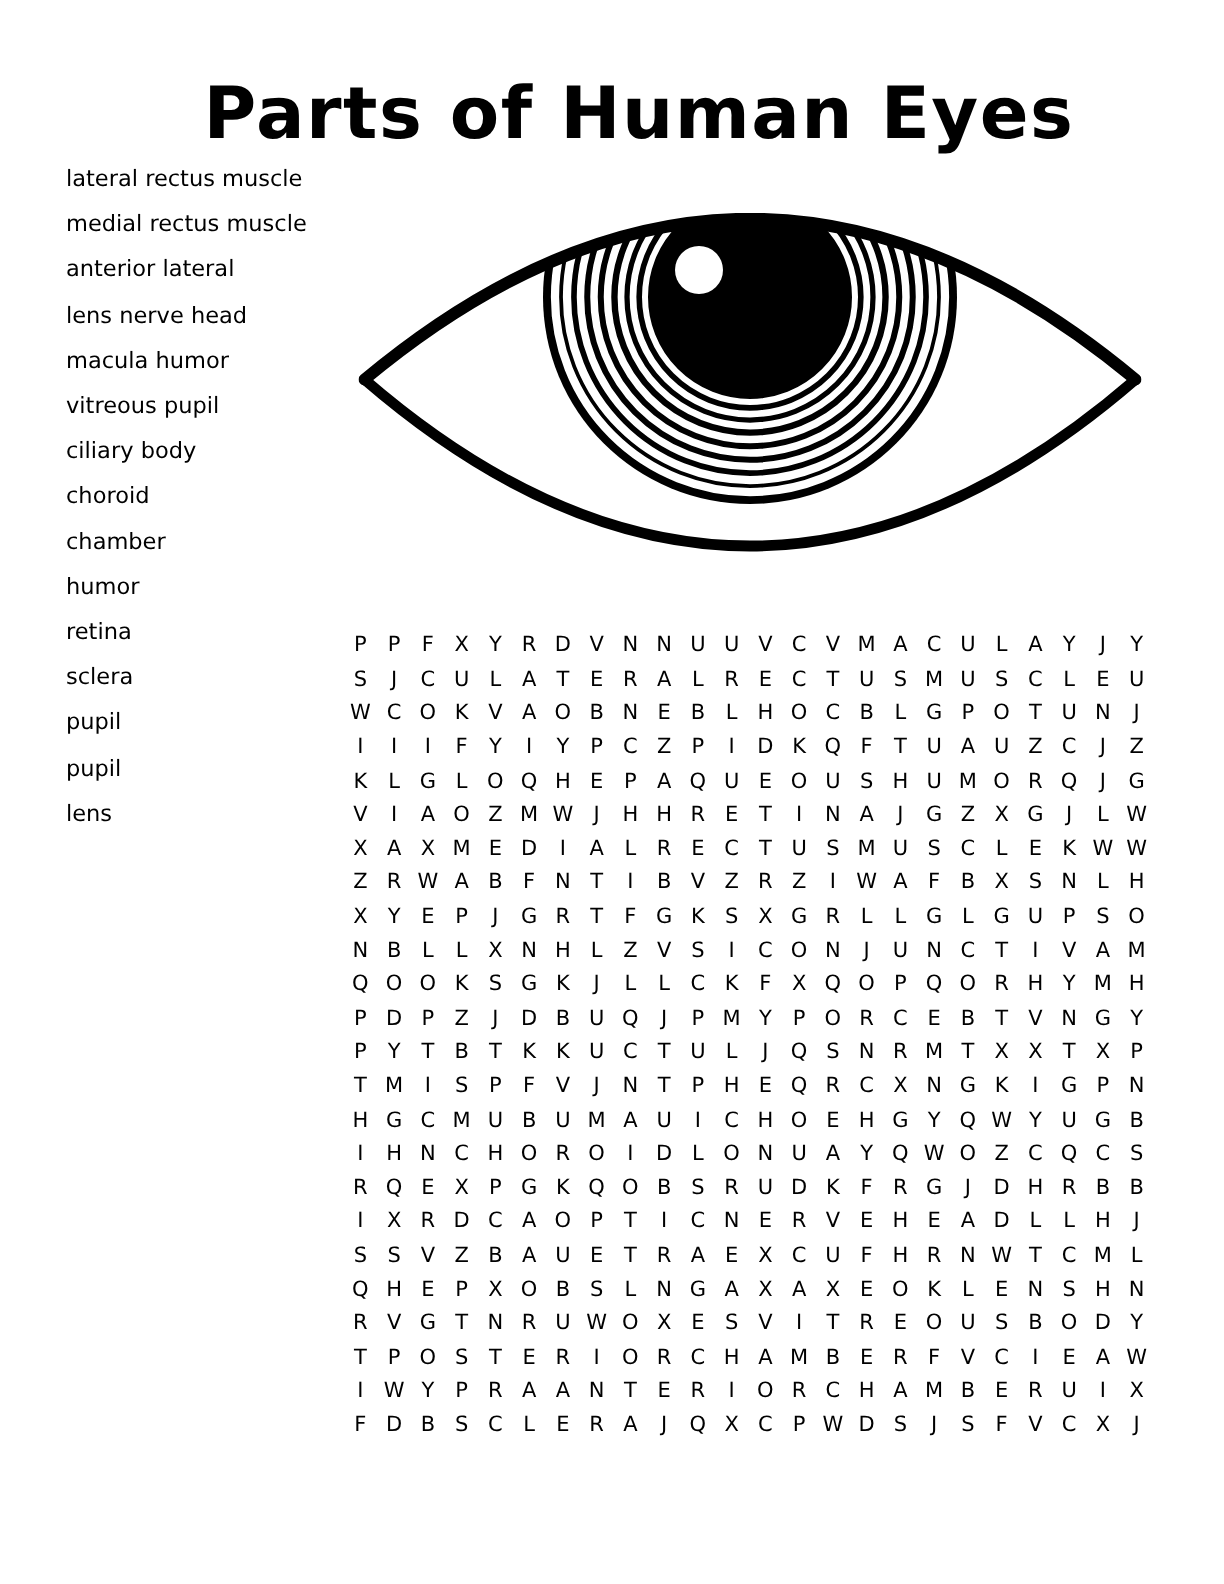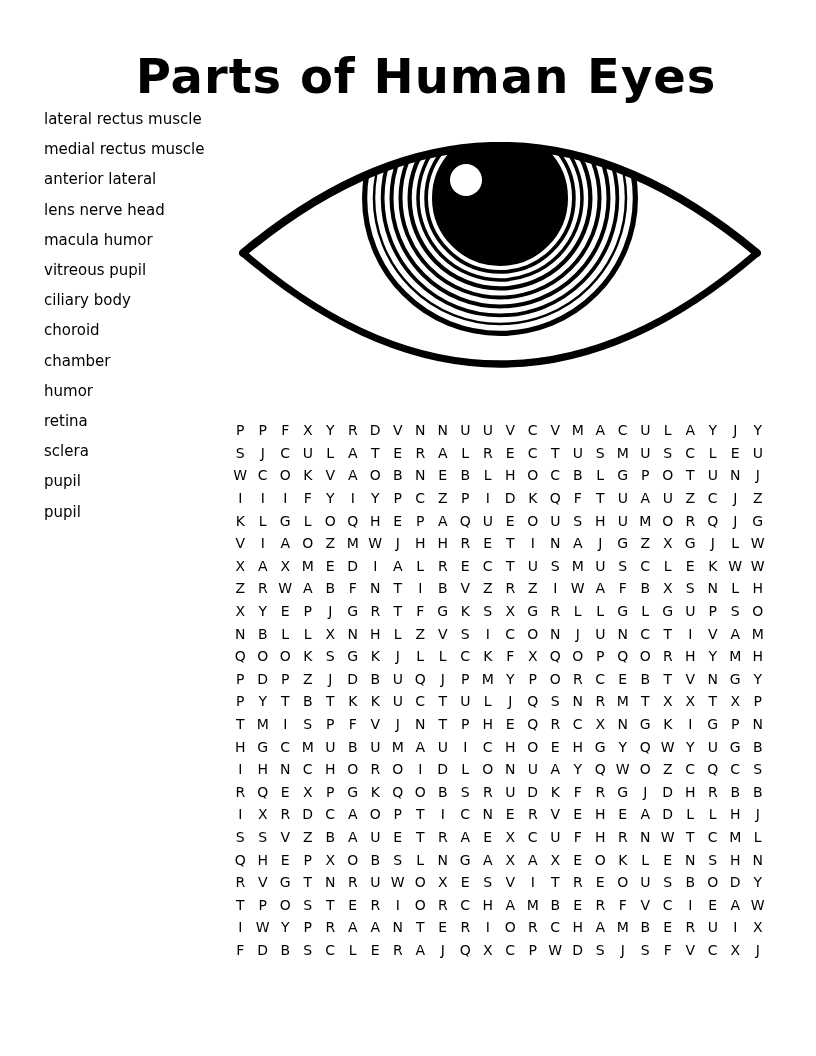--- a/index.html
+++ b/index.html
@@ -73,20 +73,21 @@
       <div>macula humor</div>
       <div>vitreous pupil</div>
       <div>ciliary body</div>
       <div>choroid</div>
       <div>chamber</div>
       <div>humor</div>
       <div>retina</div>
       <div>sclera</div>
       <div>pupil</div>
       <div>pupil</div>
+      <div>lens</div>
     </div>
 
   <div class="eye-wrap">
     <svg width="522" height="234" viewBox="0 0 522 234">
       <defs>
         <clipPath id="eyeClip">
           <path d="M 4 111 Q 261 -103 518 111 Q 261 333 4 111 Z"></path>
         </clipPath>
       </defs>
 

